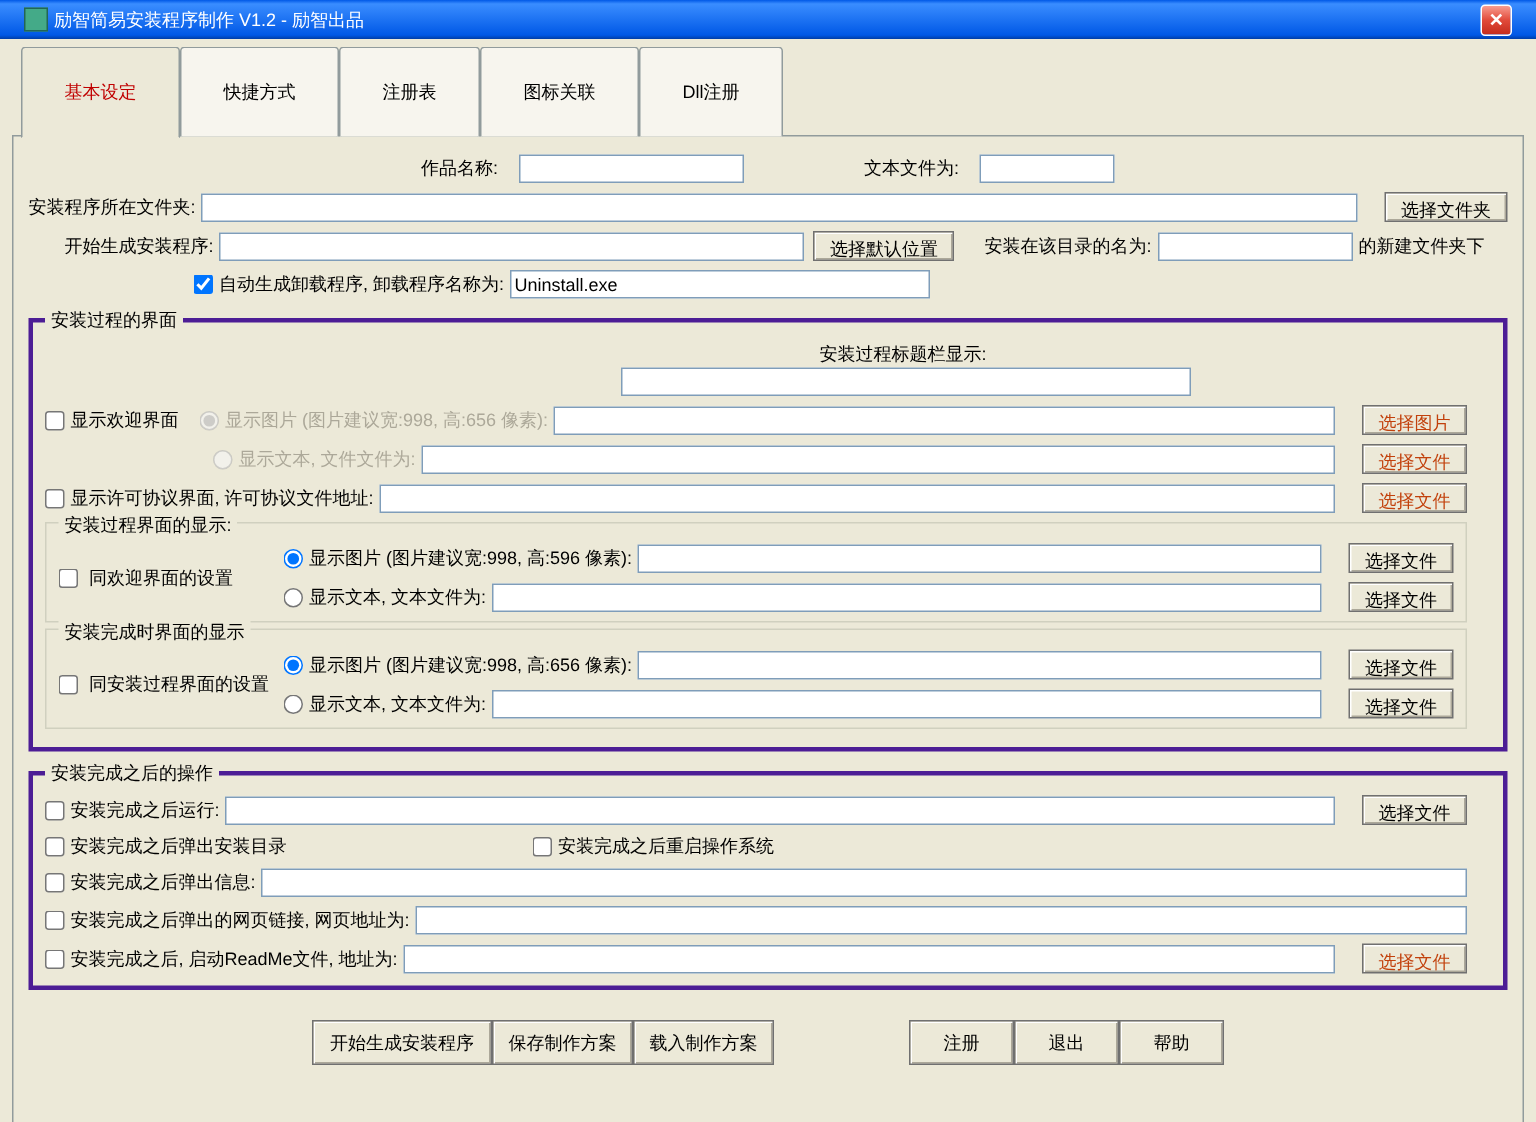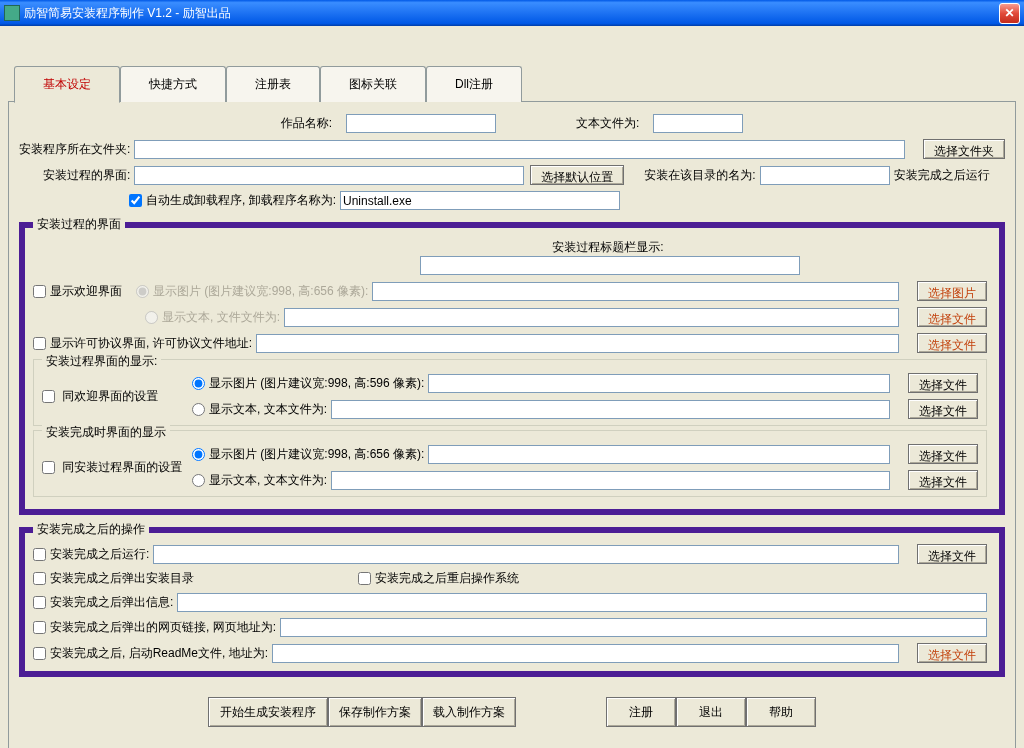--- a/index.html
+++ b/index.html
@@ -9,21 +9,21 @@
   background: #ECE9D8;
   width: 1024px;
   height: 748px;
   overflow: hidden;
 }
 .titlebar {
   background: linear-gradient(to bottom, #0058E6, #3A8DFF 10%, #0058E6 90%, #003DA6);
   height: 26px;
   display: flex;
   align-items: center;
-  padding: 0 4px;
+  padding: 0 16px;
   color: #fff;
 }
 .titlebar .icon {
   width: 16px; height: 16px;
   background: #4A8; border: 1px solid #265;
   margin-right: 4px;
 }
 .titlebar .title { flex: 1; font-size: 12px; }
 .titlebar .close {
   width: 21px; height: 21px;
@@ -40,28 +40,27 @@
   padding: 4px 8px 8px 8px;
 }
 .tabs {
   display: flex;
   margin-left: 6px;
 }
 .tab {
   border: 1px solid #919B9C;
   border-bottom: none;
   background: #F7F5EE;
-  padding: 9px 28px;
+  padding: 21px 28px;
   margin-right: 0;
   border-top-left-radius: 3px;
   border-top-right-radius: 3px;
   cursor: pointer;
   position: relative;
   top: 1px;
-  margin-top: 35px;
 }
 .tab.active {
   background: #ECE9D8;
   color: #C00000;
   z-index: 2;
   border-bottom: 1px solid #ECE9D8;
   margin-bottom: -1px;
 }
 .tab:not(.active) { color: #000; }
 .panel {
@@ -93,22 +92,22 @@
   font-family: inherit;
   min-width: 70px;
   height: 20px;
   box-shadow: inset 1px 1px 0 #fff, inset -1px -1px 0 #ACA899;
 }
 .btn.big { min-width: 120px; height: 30px; }
 .btn.med { min-width: 80px; height: 30px; }
 .btn[disabled] { color: #c2410c; cursor: default; }
 input[type="checkbox"], input[type="radio"] { margin-right: 4px; vertical-align: middle; }
 fieldset {
-  border: 6px solid #4c1d95;
-  padding: 6px 12px 8px 8px;
+  border: 3px solid #4c1d95;
+  padding: 6px 24px 8px 8px;
   margin-bottom: 6px;
   position: relative;
 }
 fieldset legend {
   padding: 0 4px;
   font-size: 12px;
 }
 .disabled-text { color: #ACA899; }
 .gap { width: 18px; }
 .bottom-buttons {
@@ -160,28 +159,28 @@
     </div>
 
     <div class="row">
       <span class="lbl">安装程序所在文件夹:</span>
       <input type="text" style="flex: 1 1 0%;">
       <span class="gap"></span>
       <button class="btn">选择文件夹</button>
     </div>
 
     <div class="row">
-      <span class="lbl" style="margin-left:24px">安装过程的界面:</span>
+      <span class="lbl" style="margin-left:24px">开始生成安装程序:</span>
       <input type="text" style="width: 390px;">
       <span style="width:6px"></span>
       <button class="btn">选择默认位置</button>
       <span style="width:20px"></span>
       <span class="lbl">安装在该目录的名为:</span>
       <input type="text" style="width: 130px;">
-      <span class="lbl" style="margin-left:4px">安装完成之后运行</span>
+      <span class="lbl" style="margin-left:4px">的新建文件夹下</span>
     </div>
 
     <div class="row" style="margin-left:110px;">
       <input type="checkbox" checked="" style="">
       <span class="lbl">自动生成卸载程序, 卸载程序名称为:</span>
       <input type="text" style="width: 280px;" value="Uninstall.exe">
     </div>
 
     <fieldset>
       <legend>安装过程的界面</legend>

